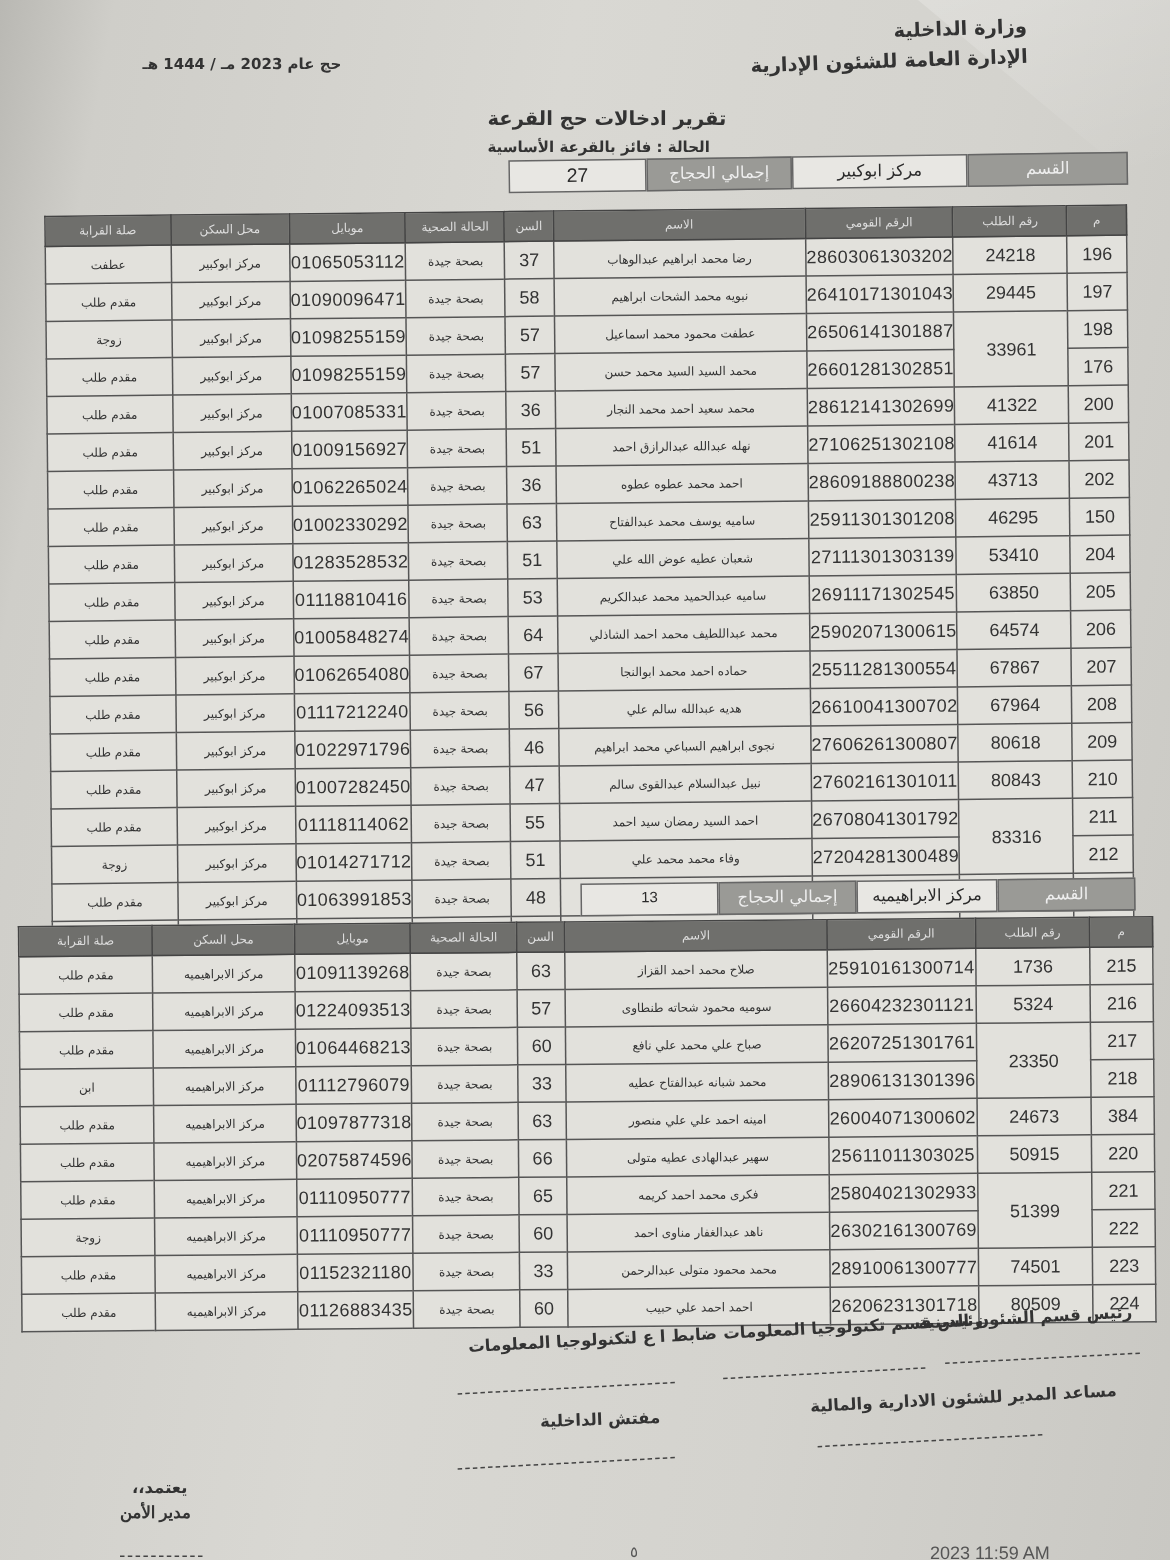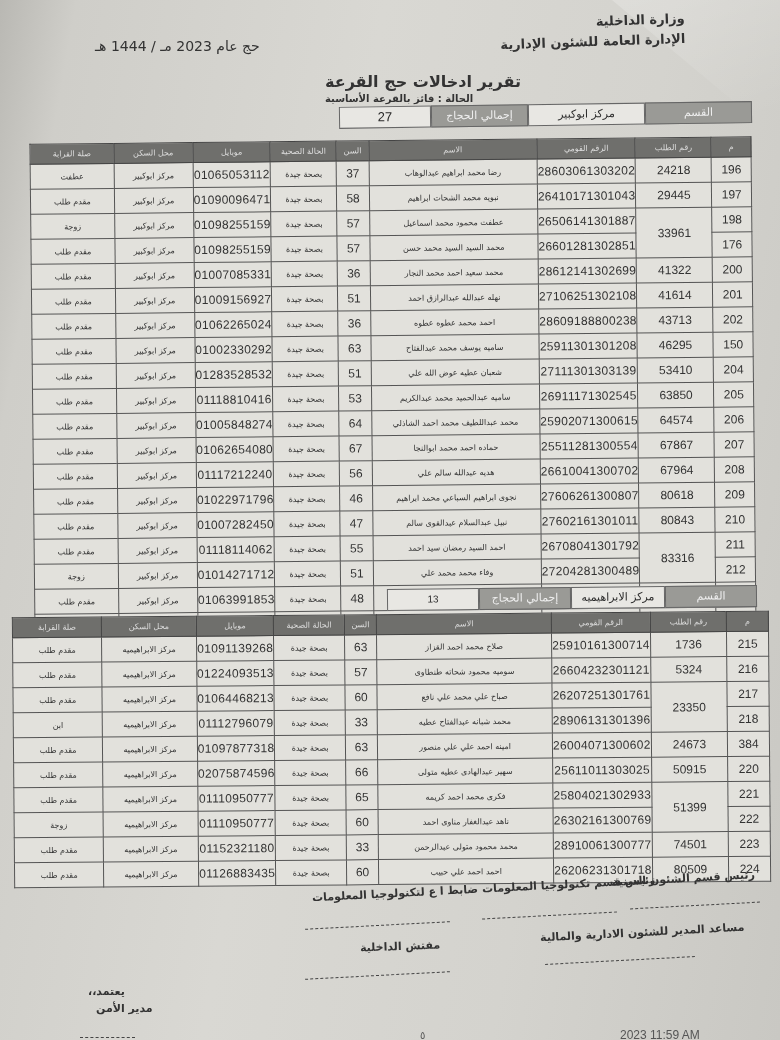--- a/index.html
+++ b/index.html
@@ -12,22 +12,22 @@
   }
   .page {
     position:absolute; left:0; top:0; width:780px; height:1040px;
   }
   .fold {
     position:absolute; right:0; top:0; width:240px; height:110px;
     background: linear-gradient(160deg, rgba(255,255,255,0.25), rgba(0,0,0,0));
     clip-path: polygon(30% 0, 100% 0, 100% 100%, 85% 100%);
   }
   .ministry { position:absolute; right:95px; top:12px; text-align:right; direction:rtl; font-weight:bold; font-size:13px; line-height:20px; color:#333; transform:rotate(-2deg);}
-  .year { position:absolute; left:95px; top:38px; font-size:14px; font-weight:normal; direction:rtl; color:#333;}
-  .title1 { position:absolute; left:325px; top:72px; font-size:16px; font-weight:bold; direction:rtl; color:#333;}
+  .year { position:absolute; left:95px; top:38px; font-size:10px; font-weight:bold; direction:rtl; color:#333;}
+  .title1 { position:absolute; left:325px; top:72px; font-size:13px; font-weight:bold; direction:rtl; color:#333;}
   .title2 { position:absolute; left:325px; top:93px; font-size:10px; font-weight:bold; direction:rtl; color:#333;}
 
   .sect { position:absolute; display:flex; direction:rtl; font-size:11px; }
   .sect div { border:1px solid #666; height:20px; line-height:20px; text-align:center; }
   .sect .lbl { background:#9a9a96; color:#eee; }
   .sect .val { background:#e8e7e3; }
 
   table.grid {
     position:absolute; border-collapse:collapse; direction:rtl;
     font-size:11px; background:#e2e1dc;
@@ -437,18 +437,18 @@
   <div class="sig" style="left:312px; top:887px; transform:rotate(-3deg);">ضابط ا ع لتكنولوجيا المعلومات</div>
   <div class="dash" style="left:305px; top:925px; width:145px; transform:rotate(-3deg);"></div>
 
   <div class="sig" style="left:540px; top:926px; transform:rotate(-3deg);">مساعد المدير للشئون الادارية والمالية</div>
   <div class="dash" style="left:545px; top:960px; width:150px; transform:rotate(-3deg);"></div>
 
   <div class="sig" style="left:360px; top:940px; transform:rotate(-2deg);">مفتش الداخلية</div>
   <div class="dash" style="left:305px; top:975px; width:145px; transform:rotate(-3deg);"></div>
 
   <div class="sig" style="left:88px; top:985px;">يعتمد،،</div>
-  <div class="sig" style="left:96px; top:1002px;">مدير الأمن</div>
+  <div class="sig" style="left:80px; top:1002px;font-family:Liberation Serif, serif;">مدير الأمن</div>
   <div class="dash" style="left:80px; top:1037px; width:55px;"></div>
 
   <div class="pg">٥</div>
   <div class="ts">2023 11:59 AM</div>
 </div>
 
 </body></html>

